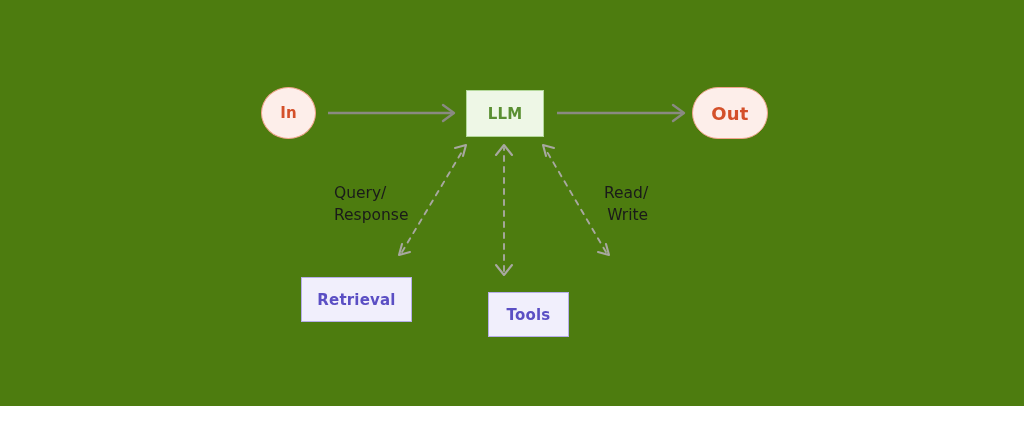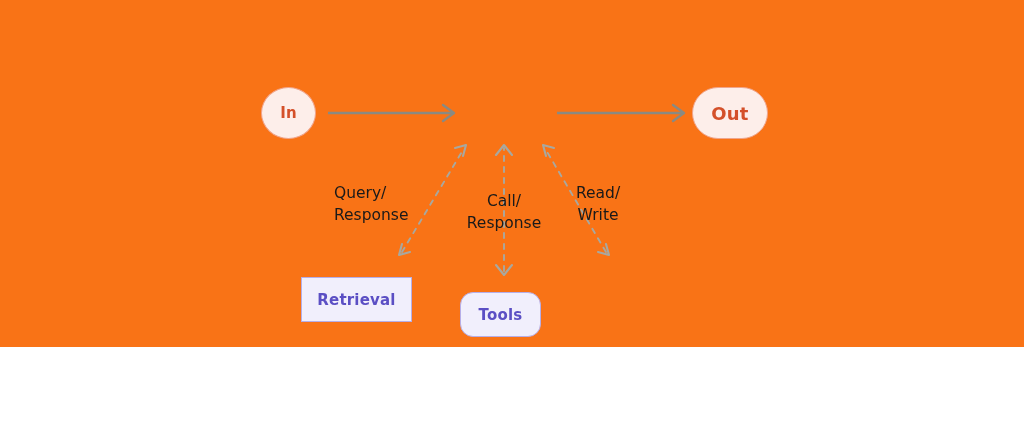--- a/index.html
+++ b/index.html
@@ -6,22 +6,22 @@
     margin: 0;
     padding: 0;
     background: #ffffff;
   }
   body {
     font-family: "DejaVu Sans", sans-serif;
   }
   #canvas {
     position: relative;
     width: 1024px;
-    height: 347px;
-    background: #f97316;
+    height: 406px;
+    background: #4d7c0f;
     overflow: hidden;
   }
   #edges {
     position: absolute;
     left: 0;
     top: 0;
     width: 1024px;
     height: 426px;
   }
   .node {
@@ -76,25 +76,24 @@
     color: #5b4fc4;
     font-size: 15px;
   }
   #node-retrieval {
     left: 301px;
     top: 277px;
     width: 111px;
     height: 45px;
   }
   #node-tools {
-    left: 460px;
+    left: 488px;
     top: 292px;
     width: 81px;
     height: 45px;
-    border-radius: 13px;
   }
   #node-memory {
     left: 596px;
     top: 277px;
     width: 105px;
     height: 45px;
   }
   
   .edge-label {
     position: absolute;
@@ -110,23 +109,23 @@
     text-align: left;
   }
   #label-call {
     left: 466px;
     top: 190px;
     text-align: center;
     transform: translateX(-50%);
     left: 504px;
   }
   #label-read {
-    left: 576px;
+    left: 604px;
     top: 182px;
-    text-align: center;
+    text-align: right;
   }
 </style>
 </head>
 <body>
 
 <div id="canvas">
 
   <svg id="edges" viewBox="0 0 1024 426" xmlns="http://www.w3.org/2000/svg">
 
     <g>
@@ -159,42 +158,41 @@
       <path d="M 554 148 L 543 145 L 546 156" fill="none" stroke="#a8a8a0" stroke-width="2.1" stroke-linecap="round" stroke-linejoin="round"></path>
 
       <path d="M 598 252 L 609 255 L 606 244" fill="none" stroke="#a8a8a0" stroke-width="2.1" stroke-linecap="round" stroke-linejoin="round"></path>
     </g>
   </svg>
 
   <div class="node" id="node-in">
     <span>In</span>
   </div>
 
+  <div class="node" id="node-llm">
+    <span>LLM</span>
+  </div>
 
   <div class="node" id="node-out">
     <span>Out</span>
   </div>
 
   <div class="node box-purple" id="node-retrieval">
     <span>Retrieval</span>
   </div>
 
   <div class="node box-purple" id="node-tools">
     <span>Tools</span>
   </div>
 
 
   <div class="edge-label" id="label-query">
     <div>Query/</div>
     <div>Response</div>
   </div>
 
-  <div class="edge-label" id="label-call">
-    <div>Call/</div>
-    <div>Response</div>
-  </div>
 
   <div class="edge-label" id="label-read">
     <div>Read/</div>
     <div>Write</div>
   </div>
 
 </div>
 
 </body></html>

